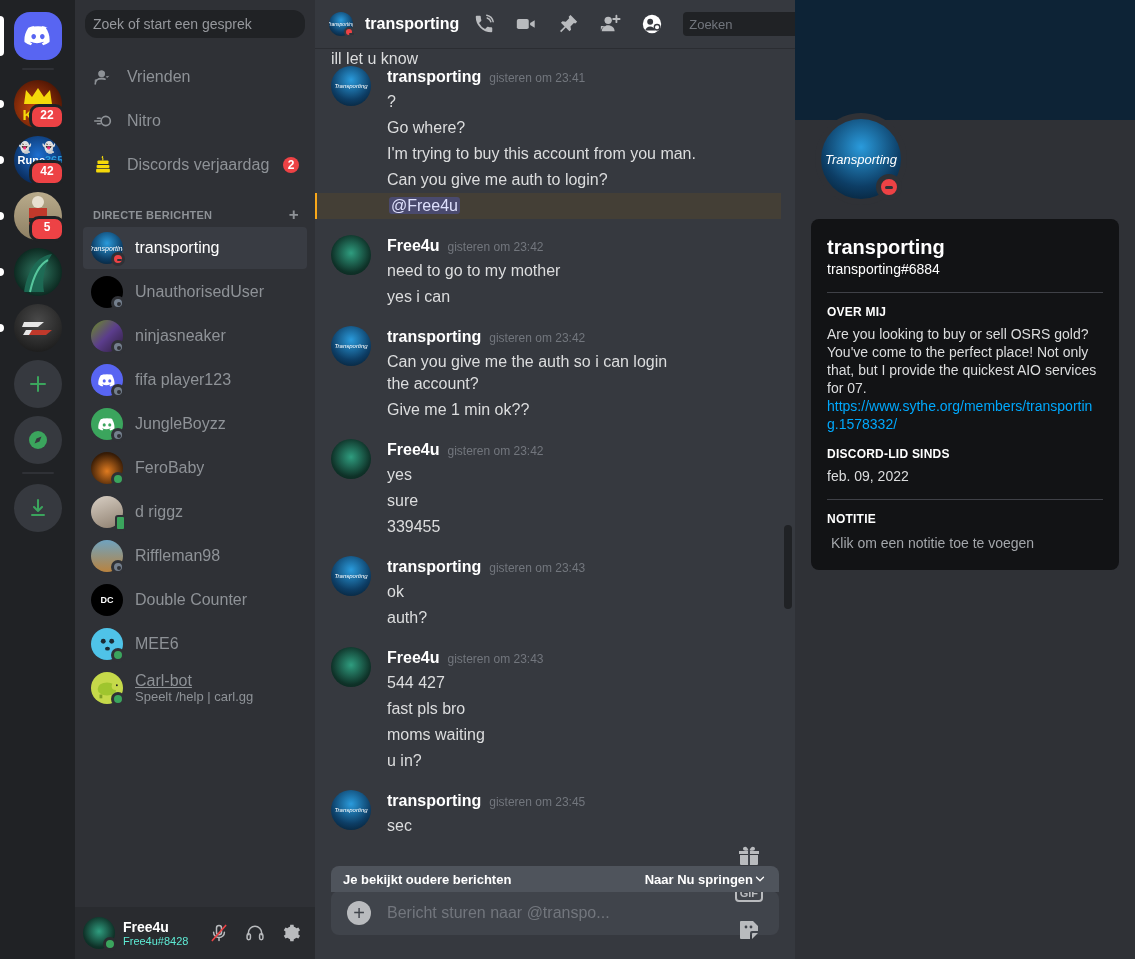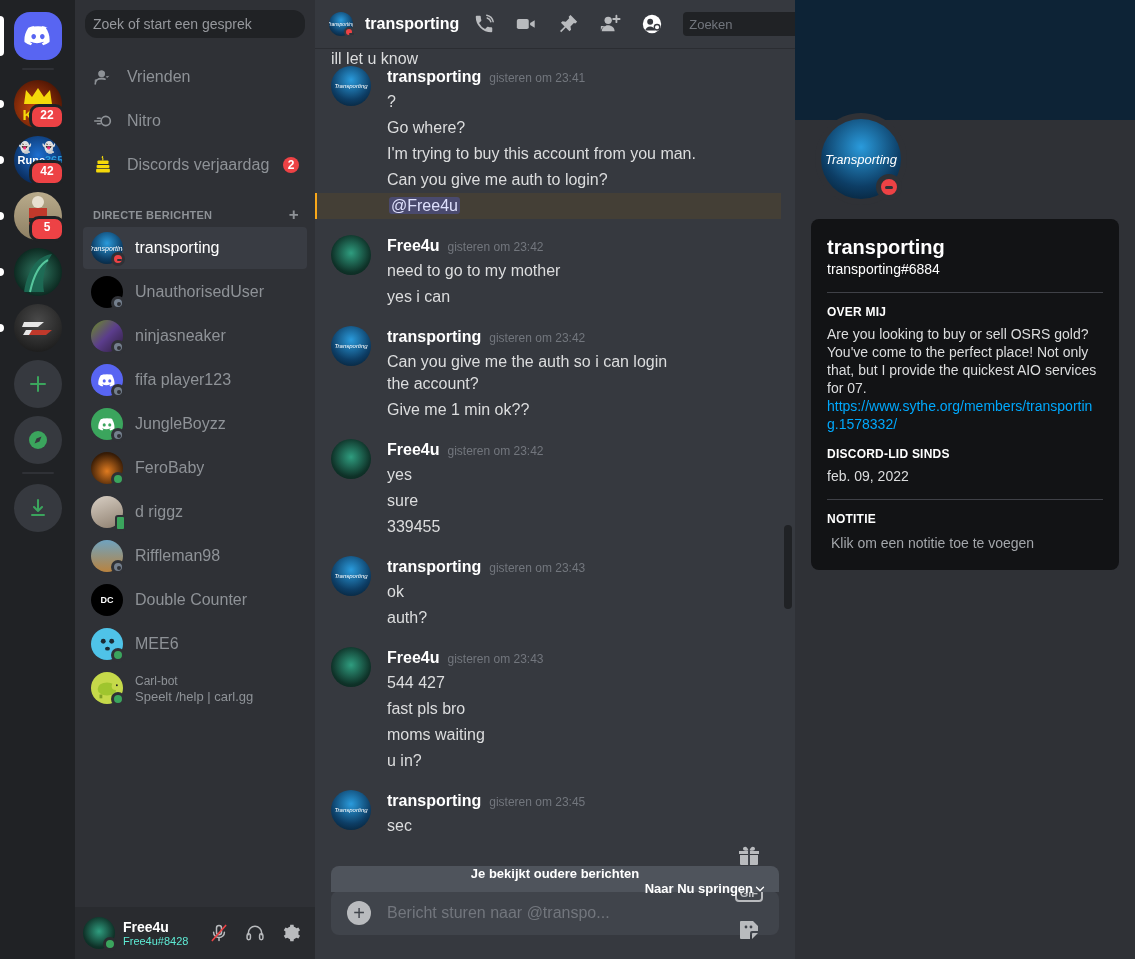--- a/index.html
+++ b/index.html
@@ -60,21 +60,21 @@
     overflow: hidden; white-space: nowrap;
   }
   .dm-list { flex: 1; overflow: hidden; padding: 8px 8px 0 8px; }
   .dm-row {
     height: 42px; display: flex; align-items: center; gap: 12px;
     border-radius: 4px; padding: 0 8px; margin-bottom: 2px; cursor: pointer;
   }
   .dm-row.active { background: #393c43; }
   .dm-row .name { color: #8e9297; font-size: 16px; white-space: nowrap; overflow: hidden; }
   .dm-row.active .name { color: #fff; }
-  .dm-row .name.sub { font-size: 12px; line-height: 18px; }
+  .dm-row .name.sub { font-size: 16px; line-height: 18px; text-decoration: underline; }
   .dm-namewrap { display: flex; flex-direction: column; justify-content: center; overflow: hidden; }
   .dm-sub { color: #8e9297; font-size: 13px; line-height: 14px; white-space: nowrap; }
   .nav-row { height: 42px; display: flex; align-items: center; gap: 12px;
     border-radius: 4px; padding: 0 8px; margin-bottom: 2px; cursor: pointer; }
   .nav-row .label { color: #8e9297; font-size: 16px; }
   .nav-icon { width: 24px; height: 24px; color: #8e9297; display:flex; align-items:center; justify-content:center; }
   .nav-badge { margin-left: auto; background: #ed4245; color: #fff; font-size: 12px;
     font-weight: bold; border-radius: 8px; min-width: 16px; height: 16px;
     line-height: 16px; text-align: center; padding: 0 4px; }
   .dm-header {
@@ -169,21 +169,21 @@
     padding: 0 2px; font-weight: 500; }
   .partial-top { color: #dcddde; font-size: 16px; line-height: 22px;
     padding: 0 16px; height: 16px; overflow: hidden; }
   .scrollbar { position: absolute; right: 3px; width: 8px; border-radius: 4px;
     background: #202225; }
 
   .chat-footer { padding: 0 16px 24px 16px; background: #36393f; }
   .jump-bar {
     height: 26px; background: #4f545c; border-radius: 8px 8px 0 0;
     display: flex; align-items: center; padding: 0 12px;
-    color: #fff; font-size: 13px; font-weight: bold; position: relative; z-index: 2; flex-direction: column;
+    color: #fff; font-size: 13px; font-weight: bold; position: relative; z-index: 2;
   }
   .jump-bar .right { margin-left: auto; display: flex; align-items: center; gap: 0; cursor: pointer; }
   .composer {
     background: #40444b; border-radius: 8px; height: 44px; margin-top: -1px;
     display: flex; align-items: center; padding: 0 16px; gap: 16px;
   }
   .composer .plus-btn { width: 24px; height: 24px; border-radius: 50%;
     background: #b9bbbe; color: #40444b; display: flex; align-items: center;
     justify-content: center; font-size: 20px; line-height: 1; cursor: pointer;
     flex: 0 0 24px; }

